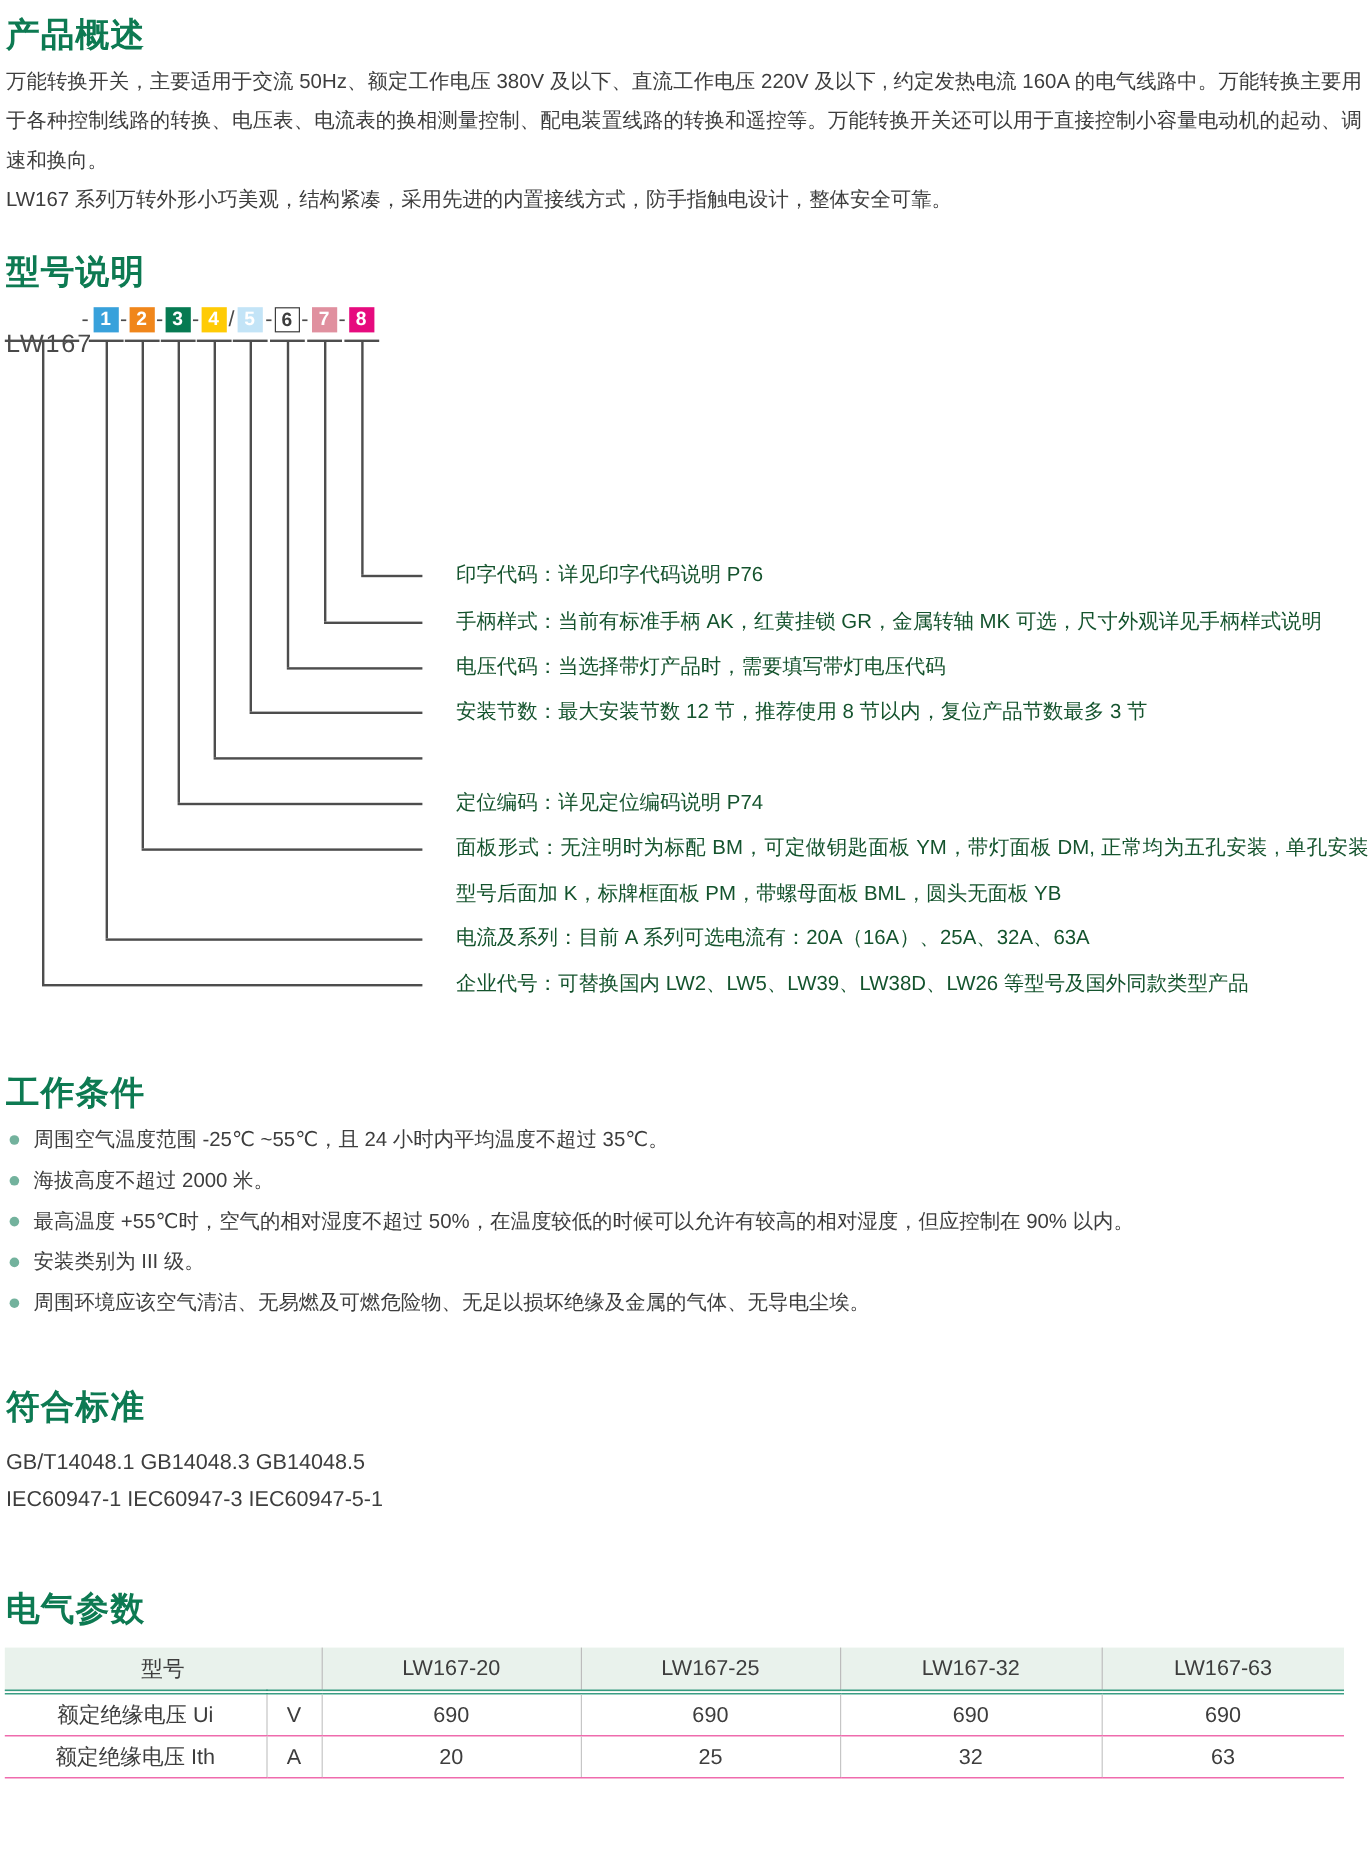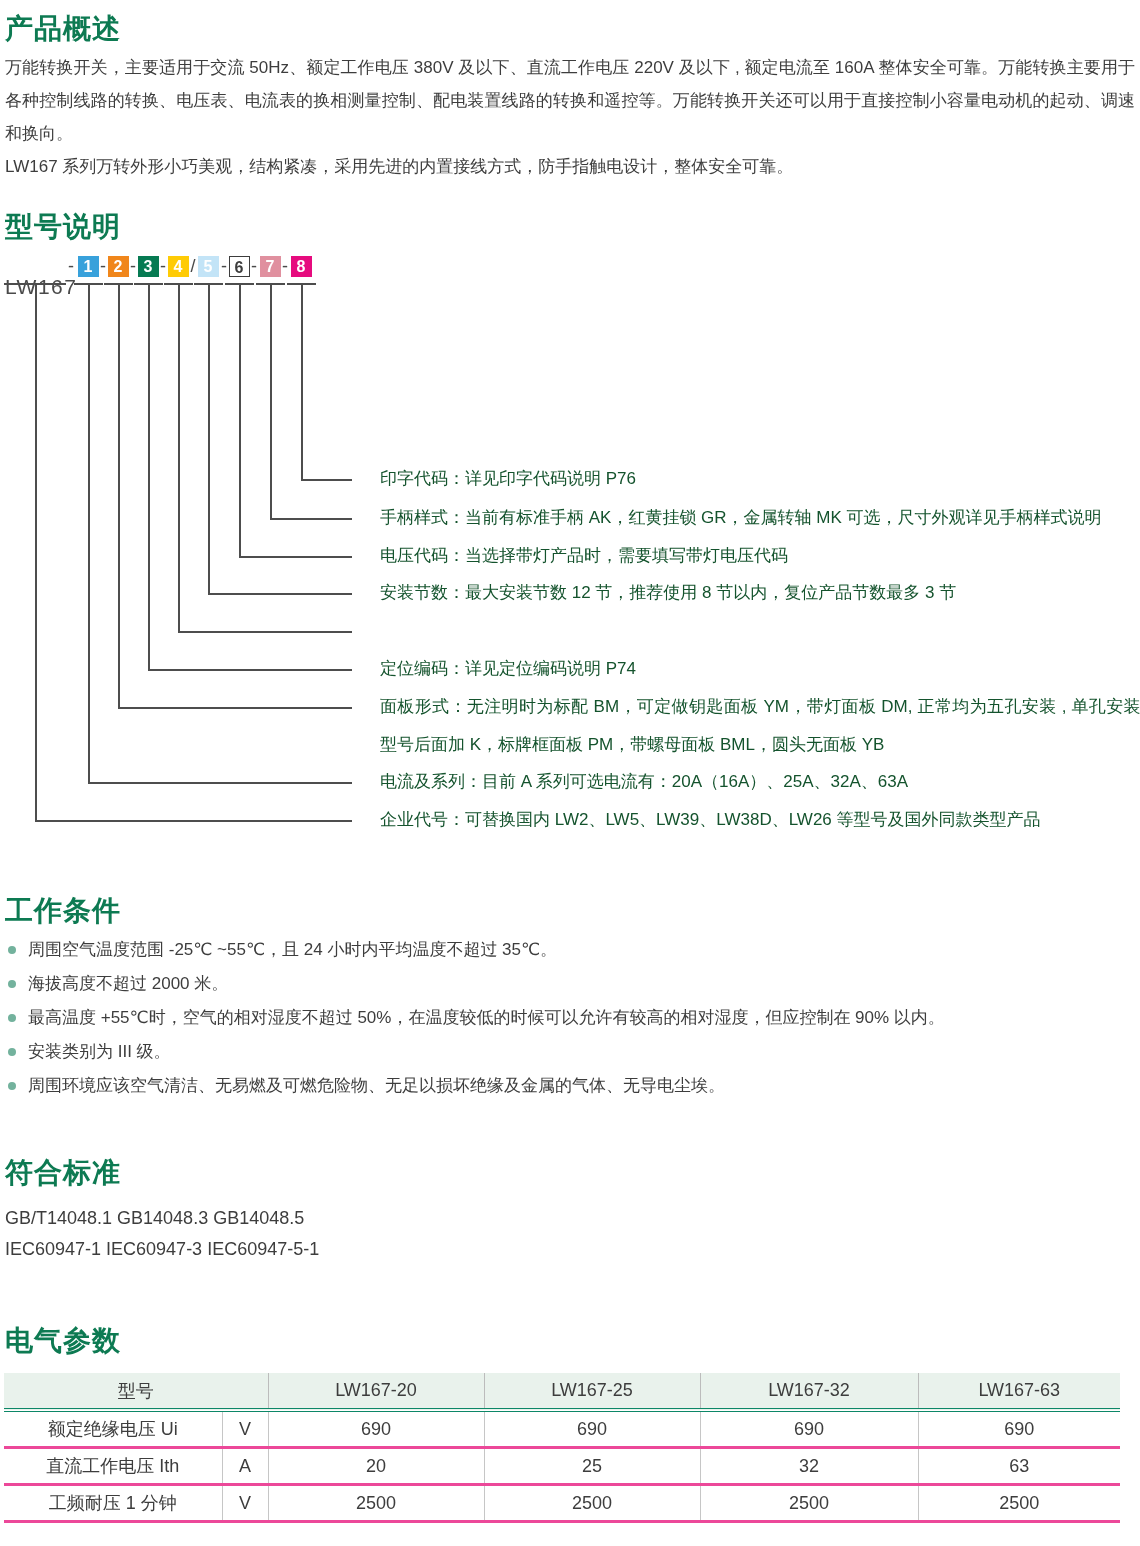--- a/index.html
+++ b/index.html
@@ -44,33 +44,33 @@
   .params-table {
     position:absolute; left:4px; top:1373px; width:1116px; border-collapse:collapse;
     table-layout:fixed; font-size:18px;
   }
   .params-table th {
     height:35px; background:#e9f2ec; font-weight:normal; text-align:center;
     border-bottom:4px double #0c8767; padding:0;
   }
   .params-table th + th { border-left:1px solid #bcbcbc; }
   .params-table td {
-    height:34px; text-align:center; border-bottom:3px solid #ec4899; padding:0;
+    height:34px; text-align:center; border-bottom:1px solid #ec4899; padding:0;
   }
   .params-table td + td { border-left:1px solid #c6c6c6; }
 </style>
 </head>
 <body>
 
 <div class="page">
 
   <h2 class="sec-heading" style="top:12px">产品概述</h2>
 
   <div class="overview-text">
-    <p>万能转换开关，主要适用于交流 50Hz、额定工作电压 380V 及以下、直流工作电压 220V 及以下 , 额定电流至 160A 整体安全可靠。万能转换主要用于各种控制线路的转换、电压表、电流表的换相测量控制、配电装置线路的转换和遥控等。万能转换开关还可以用于直接控制小容量电动机的起动、调速和换向。</p>
+    <p>万能转换开关，主要适用于交流 50Hz、额定工作电压 380V 及以下、直流工作电压 220V 及以下 , 约定发热电流 160A 的电气线路中。万能转换主要用于各种控制线路的转换、电压表、电流表的换相测量控制、配电装置线路的转换和遥控等。万能转换开关还可以用于直接控制小容量电动机的起动、调速和换向。</p>
     <p>LW167 系列万转外形小巧美观，结构紧凑，采用先进的内置接线方式，防手指触电设计，整体安全可靠。</p>
   </div>
 
   <h2 class="sec-heading" style="top:210px">型号说明</h2>
 
   <div class="diagram">
     <span class="code-prefix">LW167</span>
 
   <div class="code-sep" style="left: 65px;">-</div>
       <div class="code-box" style="left: 77.5px; background: rgb(56, 161, 219); color: rgb(255, 255, 255);">1</div>
@@ -165,31 +165,23 @@
     <tbody>
         <tr>
           <td>额定绝缘电压 Ui</td>
           <td>V</td>
           <td>690</td>
           <td>690</td>
           <td>690</td>
           <td>690</td>
         </tr>
         <tr>
-          <td>直流工作电压 Ith</td>
+          <td>额定绝缘电压 Ith</td>
           <td>A</td>
           <td>20</td>
           <td>25</td>
           <td>32</td>
           <td>63</td>
-        </tr>
-        <tr>
-          <td>工频耐压 1 分钟</td>
-          <td>V</td>
-          <td>2500</td>
-          <td>2500</td>
-          <td>2500</td>
-          <td>2500</td>
         </tr>
       </tbody>
   </table>
 
 </div>
 
 </body></html>

